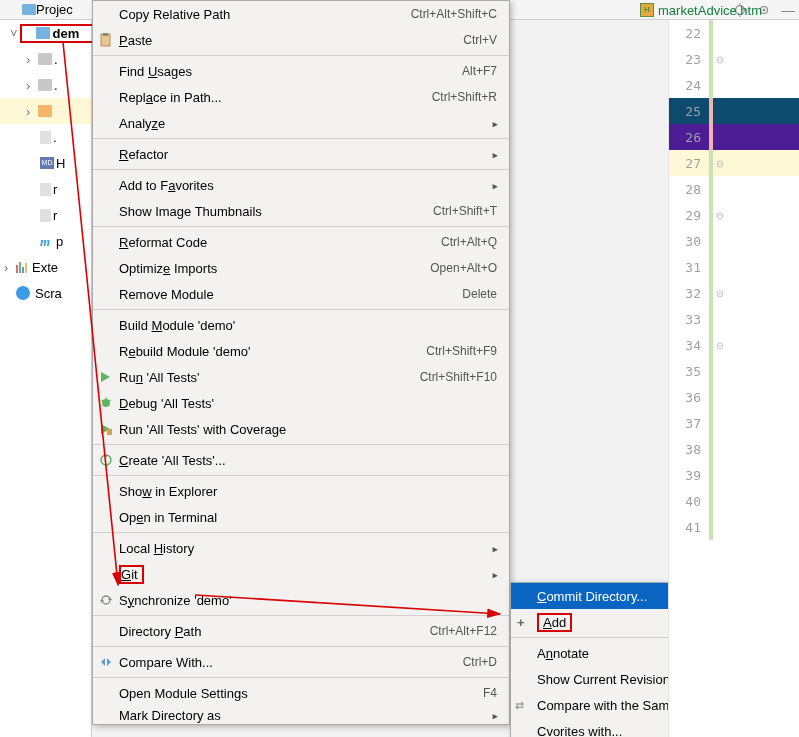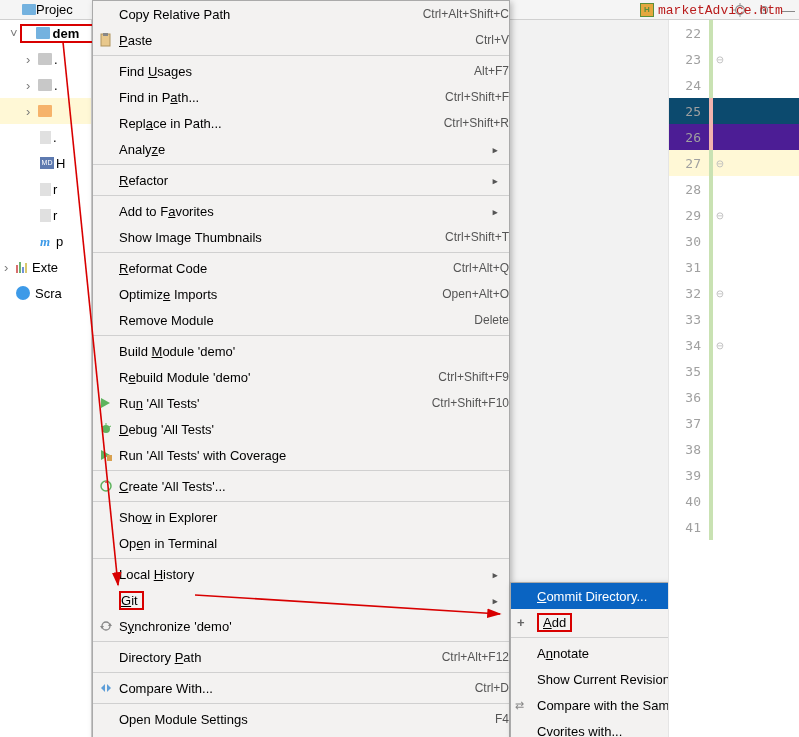--- a/index.html
+++ b/index.html
@@ -25,21 +25,21 @@
   .mico { width:14px; height:14px; color:#3d9ae8; font-weight:bold; font-style:italic; font-family:serif;}
   .bars-ico { display:inline-block; width:14px; height:12px;}
   .bars-ico span{display:inline-block;width:2px;margin-right:1px;}
   .scr-ico{width:14px;height:14px;background:#3d9ae8;border-radius:50%;display:inline-block;position:relative;}
   .md-ico{width:14px;height:12px;background:#5e7ab0;display:inline-block;color:#fff;font-size:7px;text-align:center;line-height:12px;}
 
   .demo-box { border: 2px solid #d80000; padding: 0 14px; display:flex; align-items:center; gap:3px;}
 
   
   .ctx { position: absolute; top: 0; left: 92px; width: 418px; background: #f3f2f1; border: 1px solid #aaa; box-shadow: 2px 2px 6px rgba(0,0,0,.25); }
-  .mi { display: flex; align-items: center; height: 26px; padding-left: 26px; position: relative; }
+  .mi { display: flex; align-items: center; height: 26px; padding-left: 26px; padding-right: 12px; position: relative; }
   .mi .label { flex: 1; }
   .mi .sc { color: #555; font-size: 12px;}
   .mi .sub { position:absolute; right:10px; color:#555; font-family: monospace;}
   .mi .icn { position:absolute; left:5px; width:16px; height:16px; display:flex;align-items:center;justify-content:center;}
   .sep { height: 1px; background: #d0d0d0; margin: 2px 0; }
   .mi.git { }
   .git-box { border:2px solid #d80000; padding: 0 4px 0 0; display:inline-block;}
   .mn { text-decoration: underline; text-decoration-thickness:1px;}
 
   
@@ -81,21 +81,21 @@
       <line x1="13" y1="8" x2="16" y2="8" stroke="#888"></line>
     </svg>
   <svg class="tool-ico" viewBox="0 0 16 16">
       <circle cx="8" cy="8" r="4" fill="none" stroke="#888" stroke-width="1.3"></circle>
       <circle cx="8" cy="8" r="1.5" fill="#888"></circle>
     </svg>
   <span style="color:#888;font-size:14px;">—</span>
 </div>
 <div class="tab-strip">
   <span class="html-ico">H</span>
-  <span style="color:#b91c1c;font-family:Liberation Mono, monospace;">marketAdvice.htm</span>
+  <span style="color:#15803d;">marketAdvice.htm</span>
 </div>
 
 <div class="tree">
   <div class="tree-row" style="padding-left:10px;">
     <span class="arrow">˅</span>
     <span class="demo-box">
       <span class="fico blue"></span>
       <b>dem</b>
     </span>
   </div>
@@ -158,24 +158,20 @@
           <rect x="4" y="0" width="5" height="3" fill="#888"></rect>
         </svg>
       </span>
     <span class="label"><span class="mn">P</span><span>aste</span></span>
       <span class="sc">Ctrl+V</span>
   </div>
   <div class="sep"></div>
   <div class="mi">
       <span class="label"><span>Find </span><span class="mn">U</span><span>sages</span></span>
       <span class="sc">Alt+F7</span>
-    </div>
-  <div class="mi">
-      <span class="label"><span>Find in P</span><span class="mn">a</span><span>th...</span></span>
-      <span class="sc">Ctrl+Shift+F</span>
     </div>
   <div class="mi">
       <span class="label"><span>Repl</span><span class="mn">a</span><span>ce in Path...</span></span>
       <span class="sc">Ctrl+Shift+R</span>
     </div>
   <div class="mi">
       <span class="label"><span>Analy</span><span class="mn">z</span><span>e</span></span>
       <span class="sub">▸</span>
     </div>
   <div class="sep"></div>

